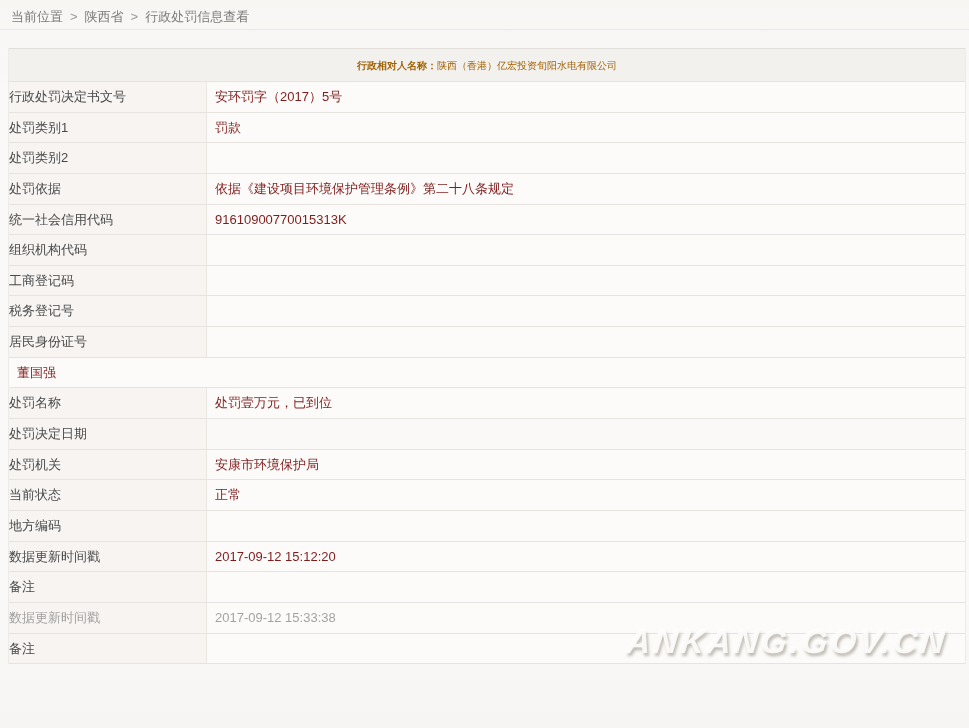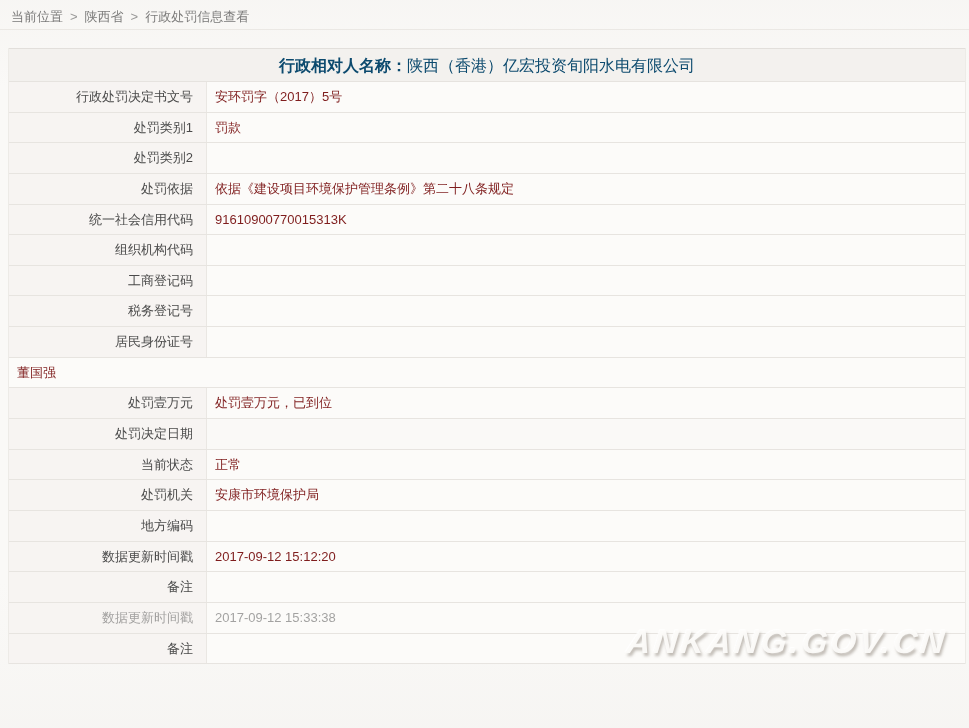--- a/index.html
+++ b/index.html
@@ -33,38 +33,37 @@
     top: 48px;
     left: 8px;
     width: 958px;
     border-left: 1px solid #edebe7;
     border-right: 1px solid #edebe7;
   }
   .header-row {
     height: 34px;
     line-height: 33px;
     text-align: center;
-    font-size: 16px;
+    font-size: 10px;
     background: #f3f1ee;
     border-top: 1px solid #e2dfdb;
     border-bottom: 1px solid #e6e3df;
-    color: #0c4a6e;
+    color: #a16207;
     white-space: nowrap;
   }
   .header-row .hdr-label { font-weight: bold; }
   .row {
     display: flex;
     height: 30.65px;
     border-bottom: 1px solid #e7e4e0;
     font-size: 13px;
   }
   .cell-label {
     width: 198px;
     flex: 0 0 198px;
-    text-align: right;
     padding-right: 13px;
     line-height: 29.5px;
     background: #f7f4f2;
     border-right: 1px solid #eae7e3;
     color: #4a4a4a;
     white-space: nowrap;
   }
   .cell-value {
     flex: 1;
     padding-left: 8px;
@@ -140,33 +139,33 @@
         <div class="cell-value"></div>
       </div>
       <div class="row">
         <div class="cell-label">居民身份证号</div>
         <div class="cell-value"></div>
       </div>
       <div class="row">
         <div class="cell-value">董国强</div>
       </div>
       <div class="row">
-        <div class="cell-label">处罚壹万元</div>
+        <div class="cell-label">处罚名称</div>
         <div class="cell-value">处罚壹万元，已到位</div>
       </div>
       <div class="row">
         <div class="cell-label">处罚决定日期</div>
       </div>
       <div class="row">
+        <div class="cell-label">处罚机关</div>
+        <div class="cell-value">安康市环境保护局</div>
+      </div>
+      <div class="row">
         <div class="cell-label">当前状态</div>
         <div class="cell-value">正常</div>
-      </div>
-      <div class="row">
-        <div class="cell-label">处罚机关</div>
-        <div class="cell-value">安康市环境保护局</div>
       </div>
       <div class="row">
         <div class="cell-label">地方编码</div>
         <div class="cell-value"></div>
       </div>
       <div class="row">
         <div class="cell-label">数据更新时间戳</div>
         <div class="cell-value">2017-09-12 15:12:20</div>
       </div>
       <div class="row">

